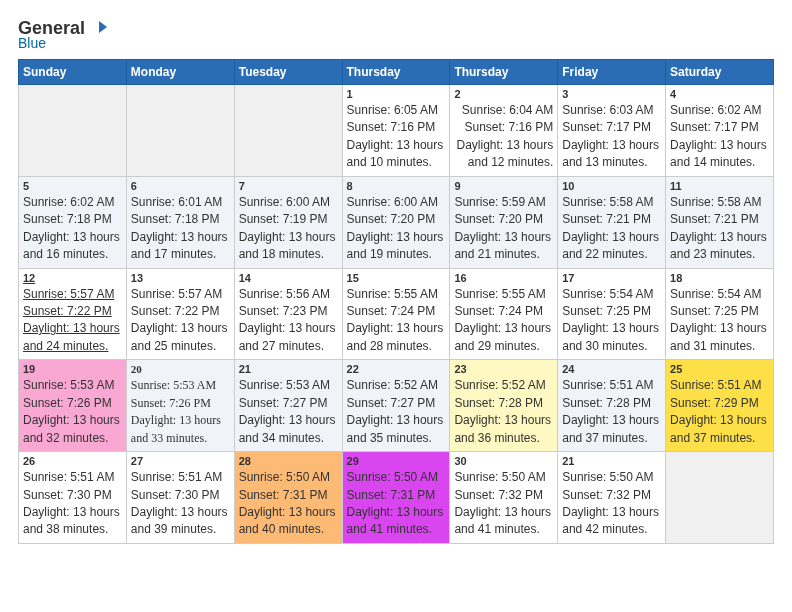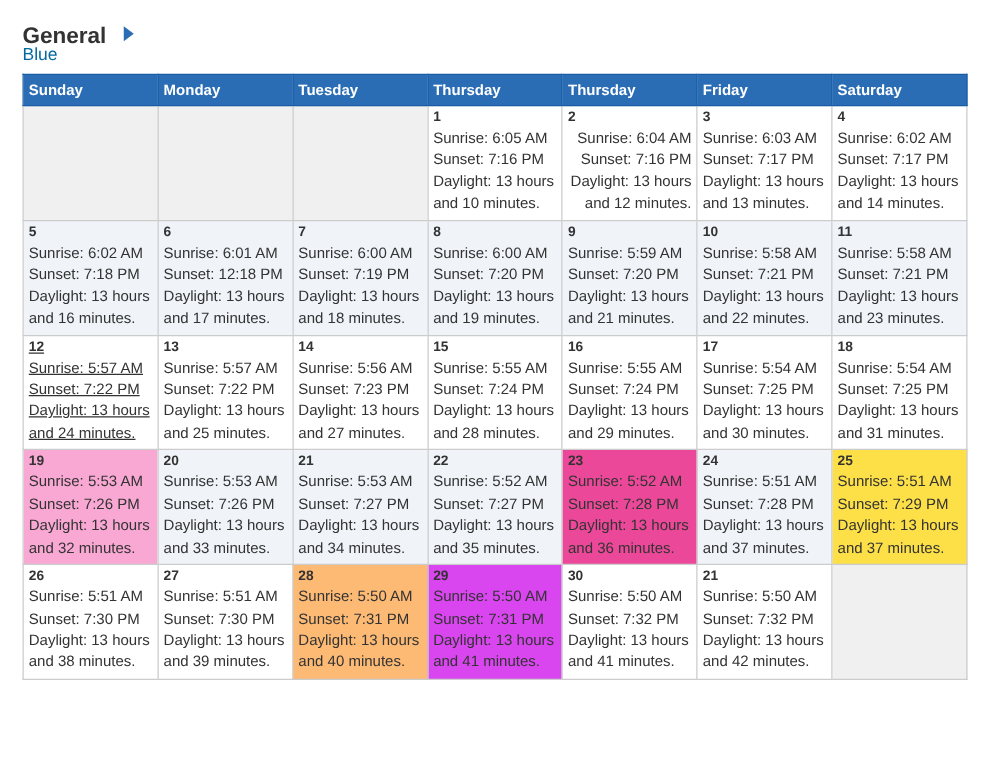--- a/index.html
+++ b/index.html
@@ -165,21 +165,21 @@
           <td style="background: rgb(240, 244, 249);">
             <div class="day-num">5</div>
             <div class="day-info" style="white-space: pre-line;">Sunrise: 6:02 AM
 Sunset: 7:18 PM
 Daylight: 13 hours
 and 16 minutes.</div>
           </td>
           <td style="background: rgb(240, 244, 249);">
             <div class="day-num">6</div>
             <div class="day-info" style="white-space: pre-line;">Sunrise: 6:01 AM
-Sunset: 12:18 PM
+Sunset: 7:18 PM
 Daylight: 13 hours
 and 17 minutes.</div>
           </td>
           <td style="background: rgb(240, 244, 249);">
             <div class="day-num">7</div>
             <div class="day-info" style="white-space: pre-line;">Sunrise: 6:00 AM
 Sunset: 7:19 PM
 Daylight: 13 hours
 and 18 minutes.</div>
           </td>
@@ -264,42 +264,42 @@
           </td>
         </tr>
         <tr>
           <td style="background: #f9a8d4;">
             <div class="day-num">19</div>
             <div class="day-info" style="white-space: pre-line;">Sunrise: 5:53 AM
 Sunset: 7:26 PM
 Daylight: 13 hours
 and 32 minutes.</div>
           </td>
-          <td style="background: rgb(240, 244, 249);">
+          <td style="background: rgb(240, 244, 249); font-family: Liberation Serif, serif;">
             <div class="day-num">20</div>
             <div class="day-info" style="white-space: pre-line;">Sunrise: 5:53 AM
 Sunset: 7:26 PM
 Daylight: 13 hours
 and 33 minutes.</div>
           </td>
           <td style="background: rgb(240, 244, 249);">
             <div class="day-num">21</div>
             <div class="day-info" style="white-space: pre-line;">Sunrise: 5:53 AM
 Sunset: 7:27 PM
 Daylight: 13 hours
 and 34 minutes.</div>
           </td>
           <td style="background: rgb(240, 244, 249);">
             <div class="day-num">22</div>
             <div class="day-info" style="white-space: pre-line;">Sunrise: 5:52 AM
 Sunset: 7:27 PM
 Daylight: 13 hours
 and 35 minutes.</div>
           </td>
-          <td style="background: #ec4899;">
+          <td style="background: #fef9c3;">
             <div class="day-num">23</div>
             <div class="day-info" style="white-space: pre-line;">Sunrise: 5:52 AM
 Sunset: 7:28 PM
 Daylight: 13 hours
 and 36 minutes.</div>
           </td>
           <td style="background: rgb(240, 244, 249);">
             <div class="day-num">24</div>
             <div class="day-info" style="white-space: pre-line;">Sunrise: 5:51 AM
 Sunset: 7:28 PM

